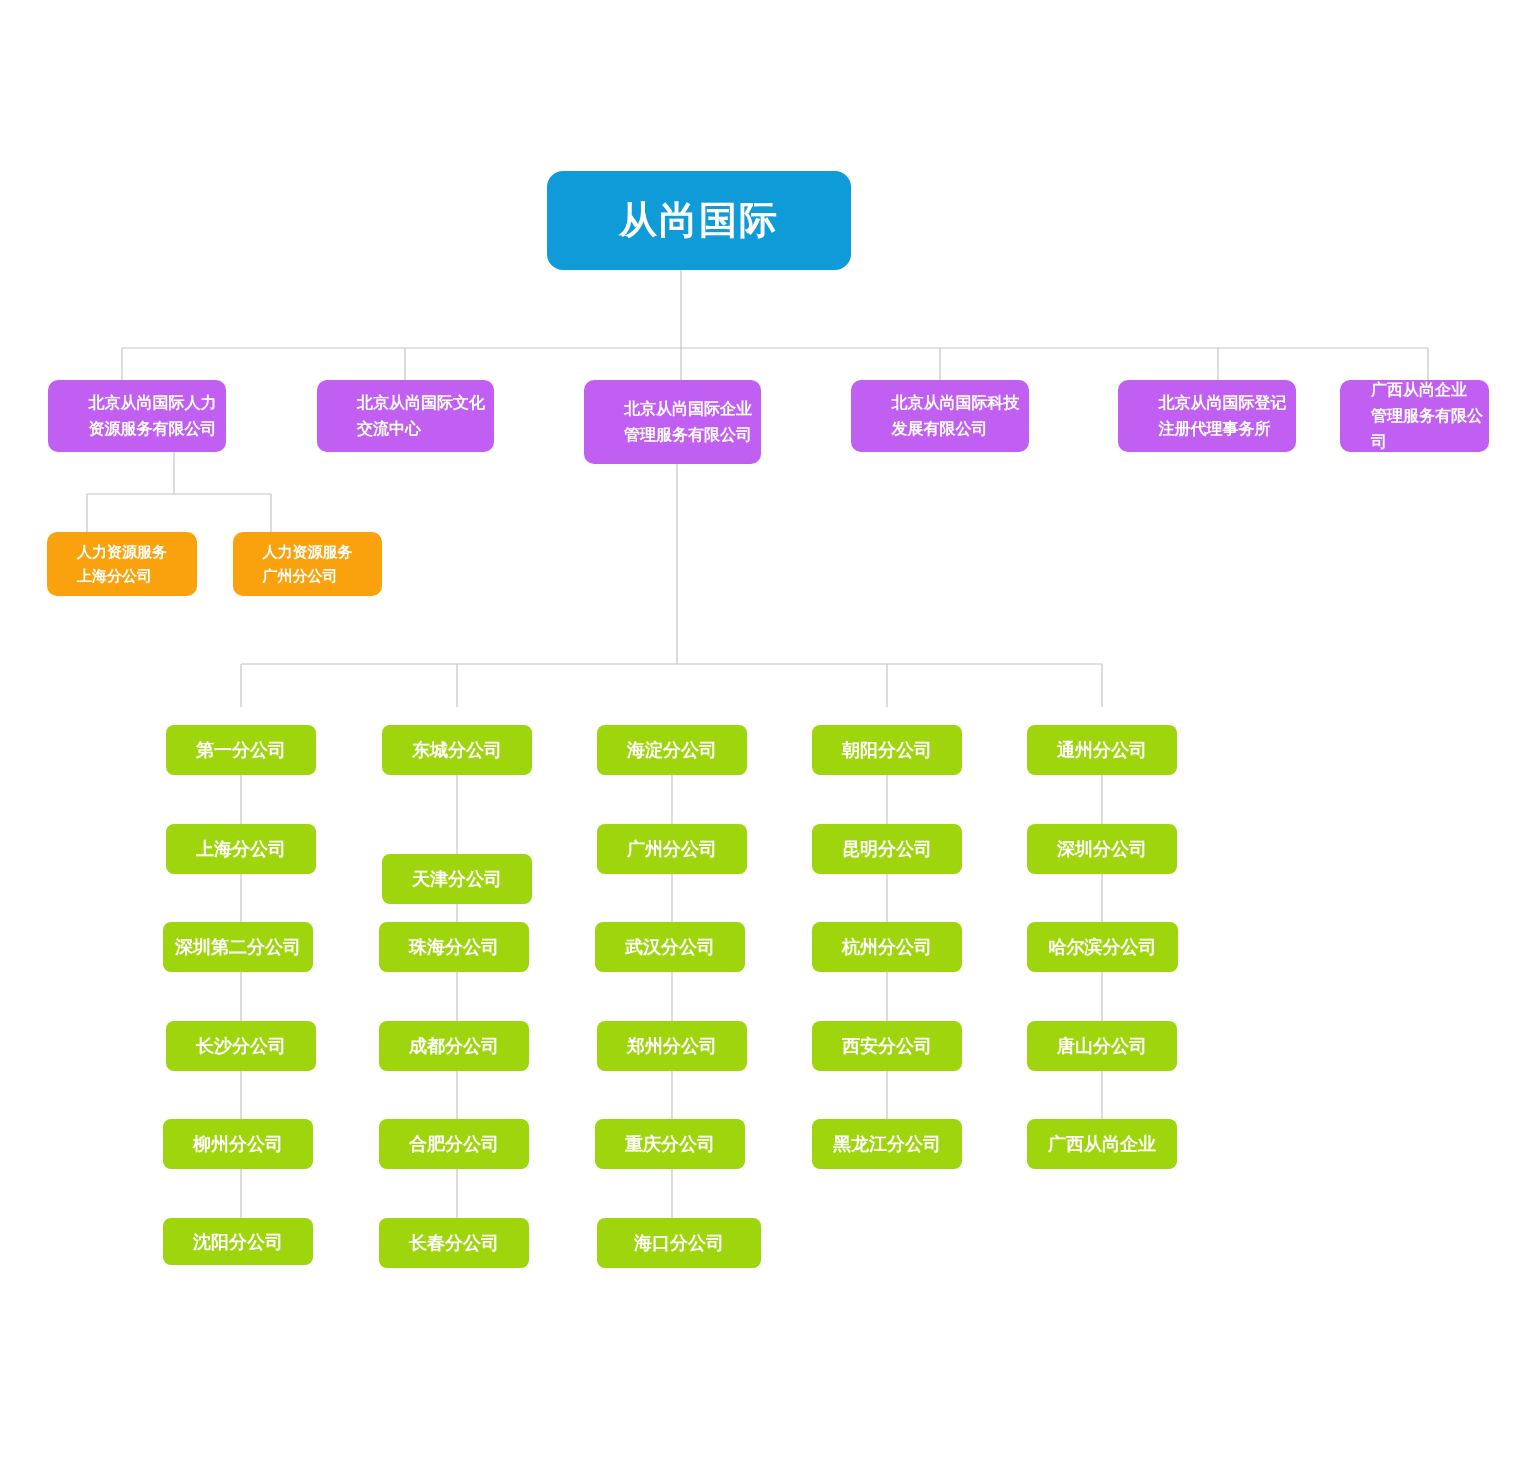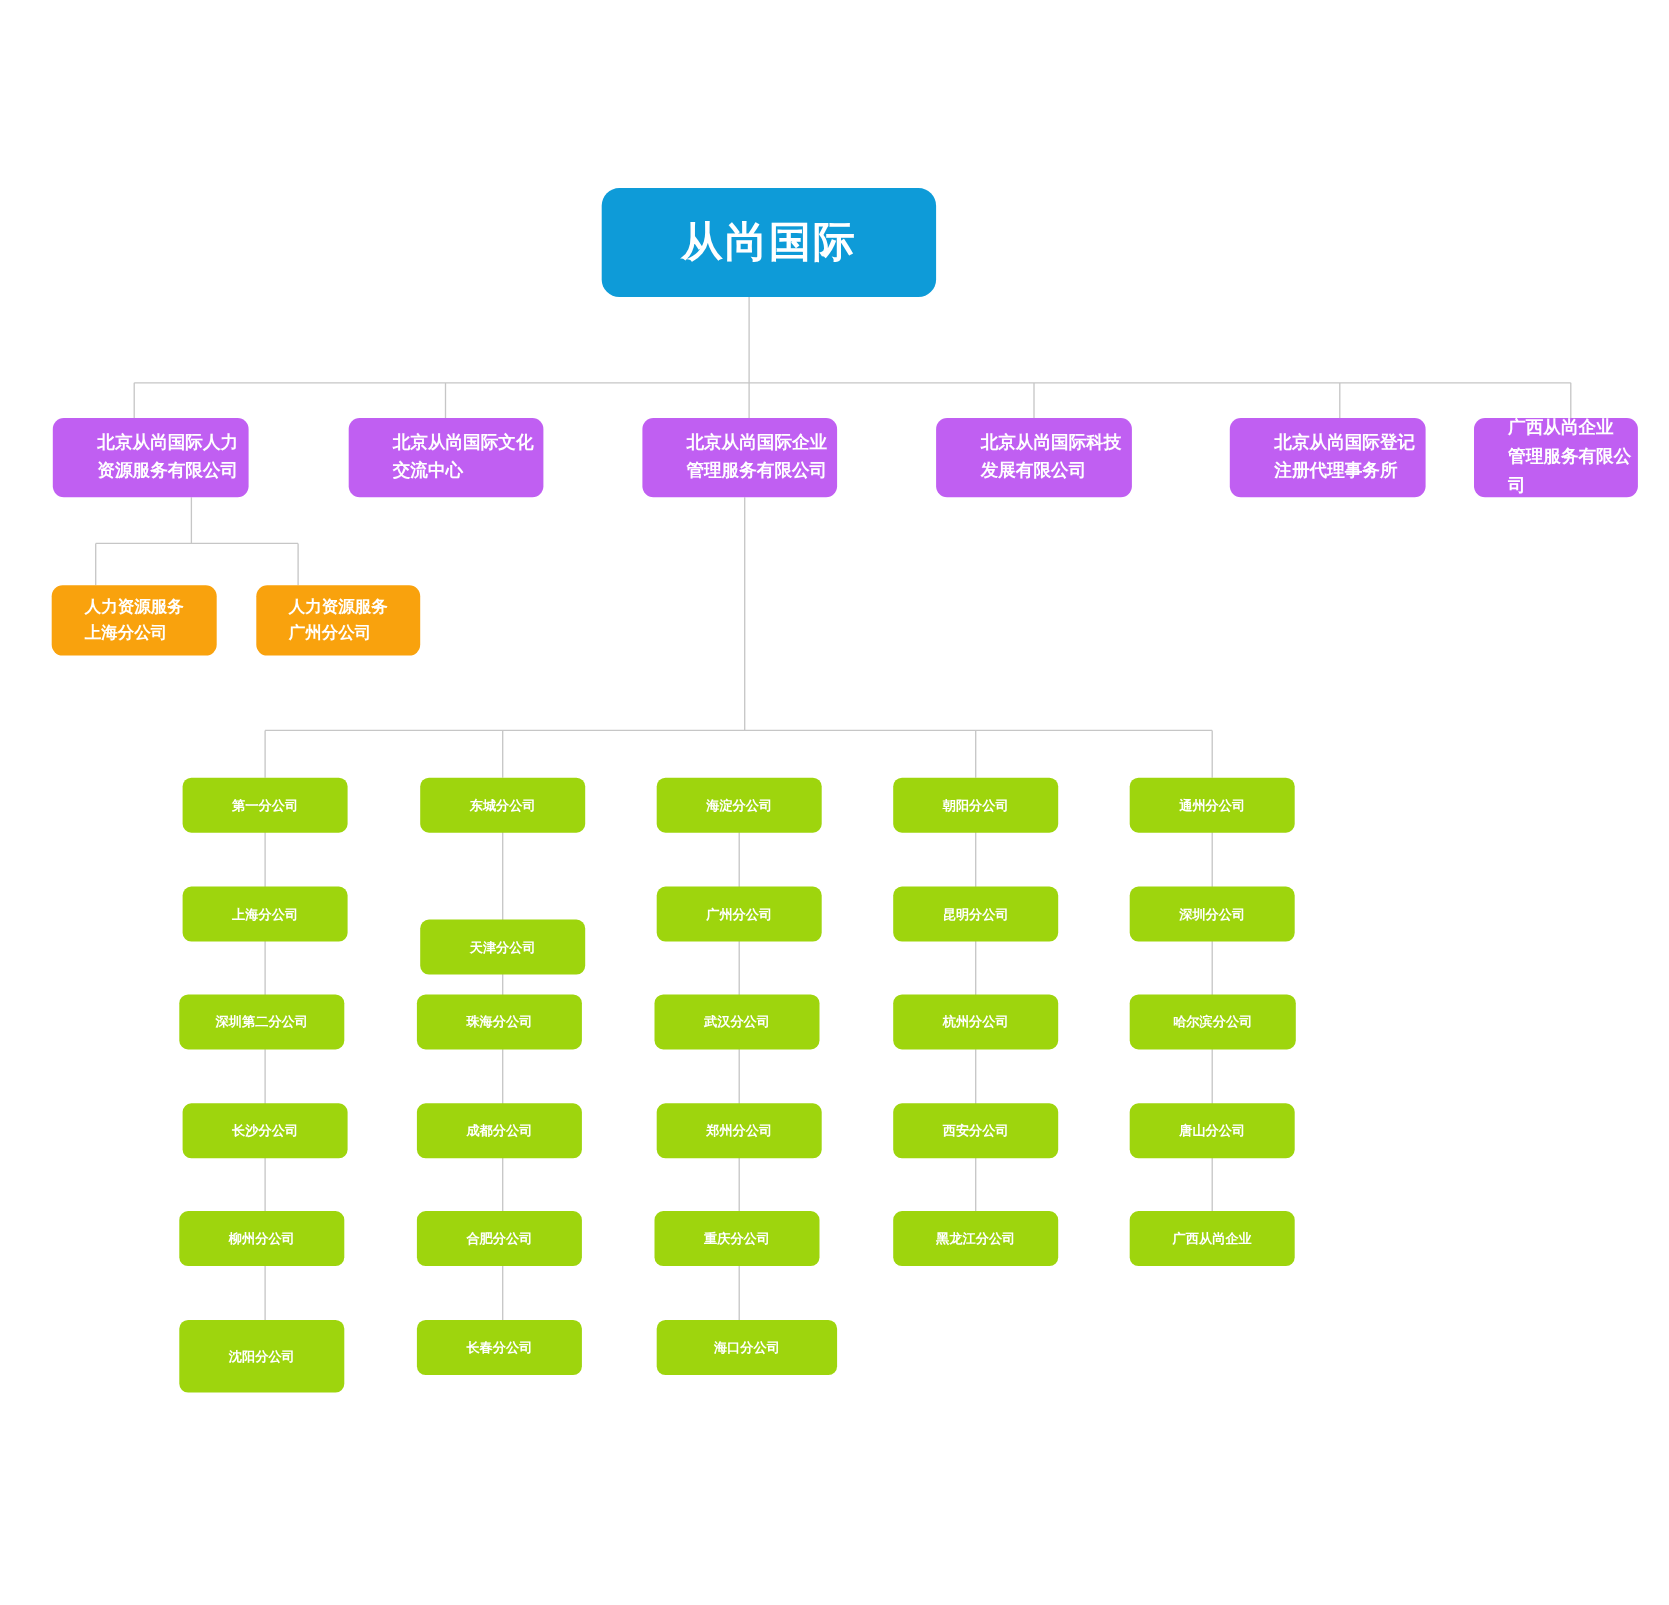--- a/index.html
+++ b/index.html
@@ -27,21 +27,22 @@
   .node-l2{
     background:var(--color-level2,#c05ff2);border-radius:10px;
     font-size:16px;line-height:26px;padding-left:31px;
   }
   .node-hr{
     background:var(--color-branch,#f9a20d);border-radius:10px;
     font-size:15px;line-height:24px;
   }
   .node-leaf{
     background:var(--color-leaf,#9ed50d);border-radius:8px;
-    font-size:12px;
+    font-size:18px;
+    margin-top:18px;
   }
 </style>
 </head>
 <body>
 
 <div class="canvas">
 
   <svg class="connectors" width="1517" height="1459" viewBox="0 0 1517 1459" aria-hidden="true">
 
     <path d="M681 270 V380 M122 348 H1428 M122 348 V380 M405 348 V380 M940 348 V380 M1218 348 V380 M1428 348 V380"></path>
@@ -52,40 +53,40 @@
 
     <path d="M241 732 V1225 M457 732 V1225 M672 732 V1225 M887 732 V1126 M1102 732 V1126"></path>
   </svg>
 
   <div class="node node-root" style="left:547px;top:171px;width:304px;height:99px">从尚国际</div>
 
   <div class="node node-l2" style="left:48px;top:380px;width:178px;height:72px">北京从尚国际人力
 资源服务有限公司</div>
   <div class="node node-l2" style="left:317px;top:380px;width:177px;height:72px">北京从尚国际文化
 交流中心</div>
-  <div class="node node-l2" style="left:584px;top:380px;width:177px;height:72px">北京从尚国际企业
+  <div class="node node-l2" style="left:584px;top:380px;width:177px;height:84px">北京从尚国际企业
 管理服务有限公司</div>
   <div class="node node-l2" style="left:851px;top:380px;width:178px;height:72px">北京从尚国际科技
 发展有限公司</div>
   <div class="node node-l2" style="left:1118px;top:380px;width:178px;height:72px">北京从尚国际登记
 注册代理事务所</div>
   <div class="node node-l2" style="left:1340px;top:380px;width:149px;height:72px">广西从尚企业
 管理服务有限公司</div>
 
   <div class="node node-hr" style="left:47px;top:532px;width:150px;height:64px">人力资源服务
 上海分公司</div>
   <div class="node node-hr" style="left:233px;top:532px;width:149px;height:64px">人力资源服务
 广州分公司</div>
 
   <div class="node node-leaf" style="left:166px;top:707px;width:150px;height:50px">第一分公司</div>
   <div class="node node-leaf" style="left:166px;top:806px;width:150px;height:50px">上海分公司</div>
   <div class="node node-leaf" style="left:163px;top:904px;width:150px;height:50px">深圳第二分公司</div>
   <div class="node node-leaf" style="left:166px;top:1003px;width:150px;height:50px">长沙分公司</div>
   <div class="node node-leaf" style="left:163px;top:1101px;width:150px;height:50px">柳州分公司</div>
-  <div class="node node-leaf" style="left:163px;top:1200px;width:150px;height:66px">沈阳分公司</div>
+  <div class="node node-leaf" style="left:163px;top:1200px;width:150px;height:47px">沈阳分公司</div>
 
   <div class="node node-leaf" style="left:382px;top:707px;width:150px;height:50px">东城分公司</div>
   <div class="node node-leaf" style="left:382px;top:836px;width:150px;height:50px">天津分公司</div>
   <div class="node node-leaf" style="left:379px;top:904px;width:150px;height:50px">珠海分公司</div>
   <div class="node node-leaf" style="left:379px;top:1003px;width:150px;height:50px">成都分公司</div>
   <div class="node node-leaf" style="left:379px;top:1101px;width:150px;height:50px">合肥分公司</div>
   <div class="node node-leaf" style="left:379px;top:1200px;width:150px;height:50px">长春分公司</div>
 
   <div class="node node-leaf" style="left:597px;top:707px;width:150px;height:50px">海淀分公司</div>
   <div class="node node-leaf" style="left:597px;top:806px;width:150px;height:50px">广州分公司</div>

